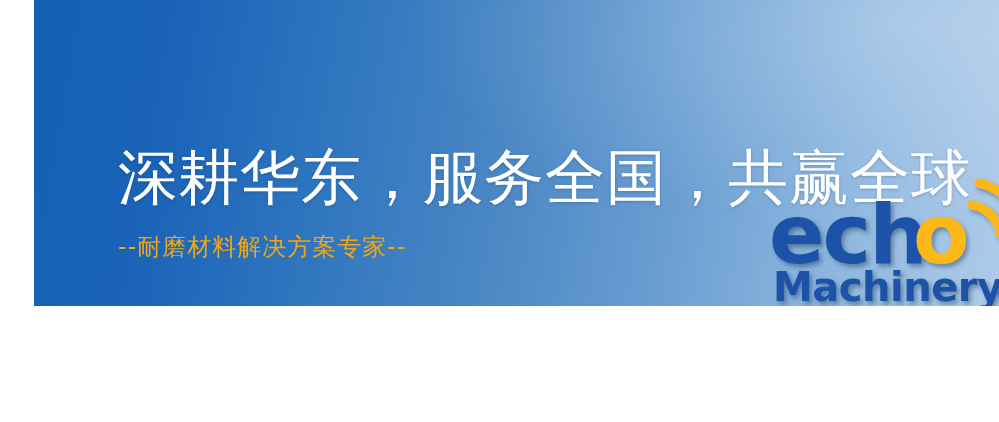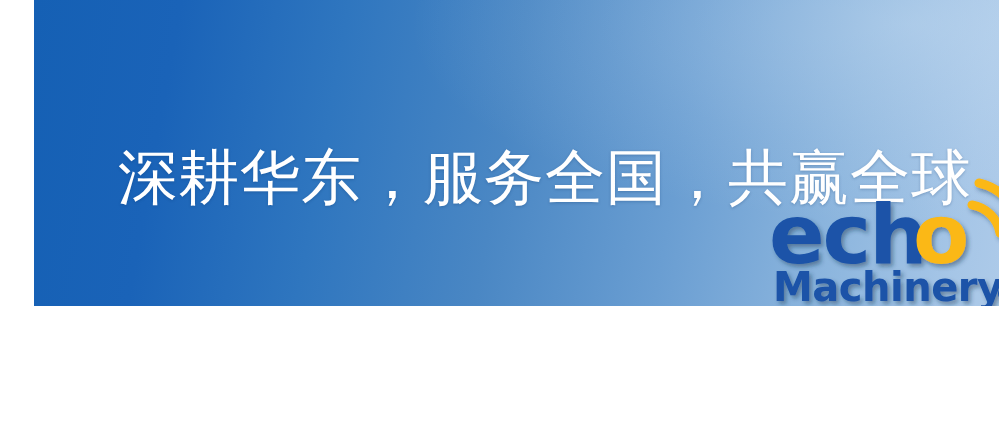--- a/index.html
+++ b/index.html
@@ -78,20 +78,21 @@
   }
   .logo svg { display: block; width: 100%; height: 100%; }
 </style>
 </head>
 <body>
 
 <div id="banner">
 
   <div class="text-block">
     <div class="headline">深耕华东，服务全国，共赢全球</div>
+    <div class="subtitle">--耐磨材料解决方案专家--</div>
   </div>
 
   <div class="logo">
     <svg viewBox="0 0 258 135" xmlns="http://www.w3.org/2000/svg" aria-hidden="true">
       <defs>
         <filter id="lshadow" x="-25%" y="-25%" width="160%" height="160%">
           <feDropShadow dx="2.5" dy="3" stdDeviation="2.2" flood-color="#14314f" flood-opacity="0.45"></feDropShadow>
         </filter>
       </defs>
 

